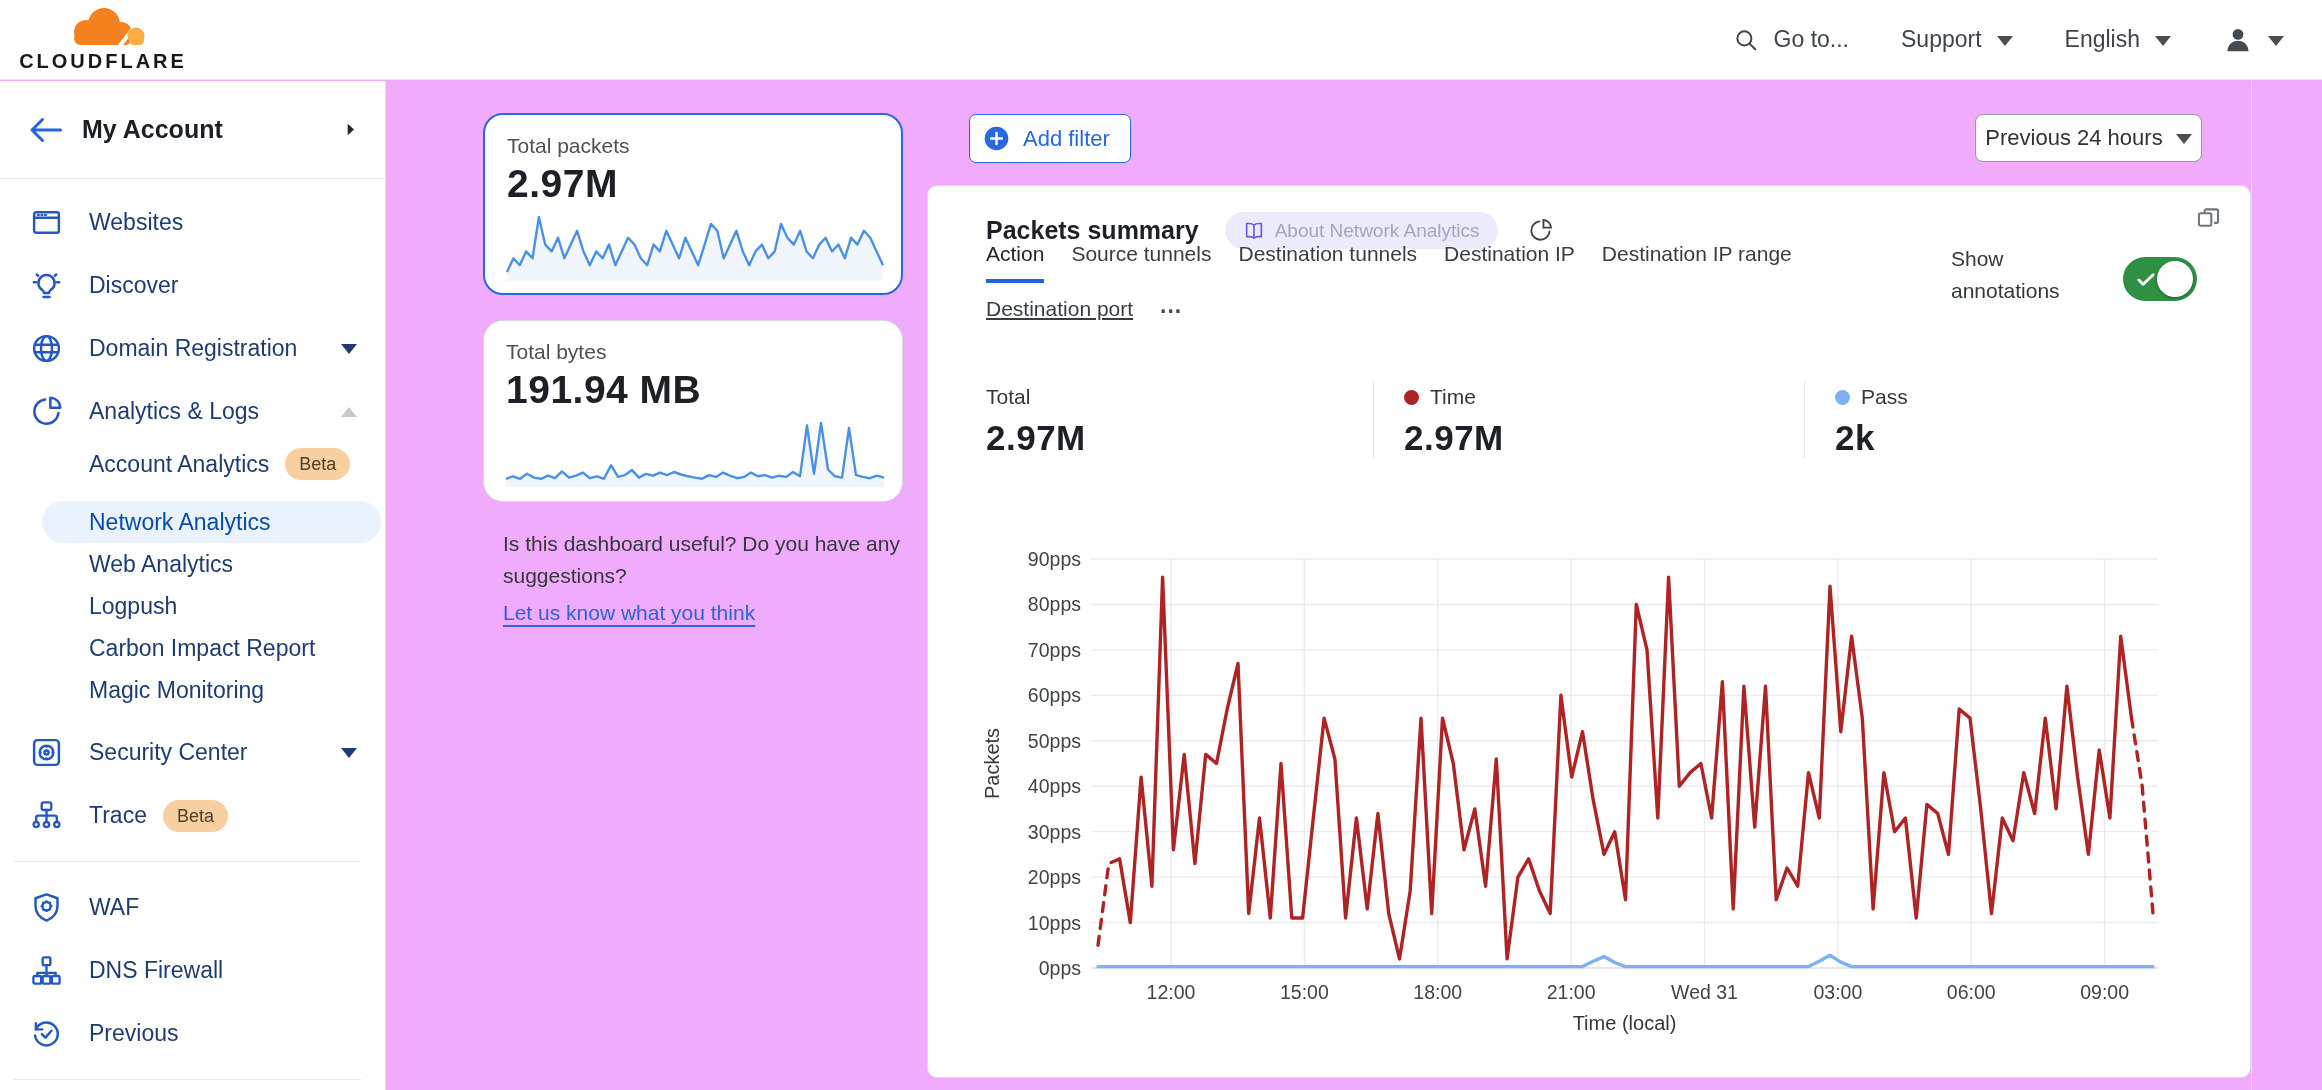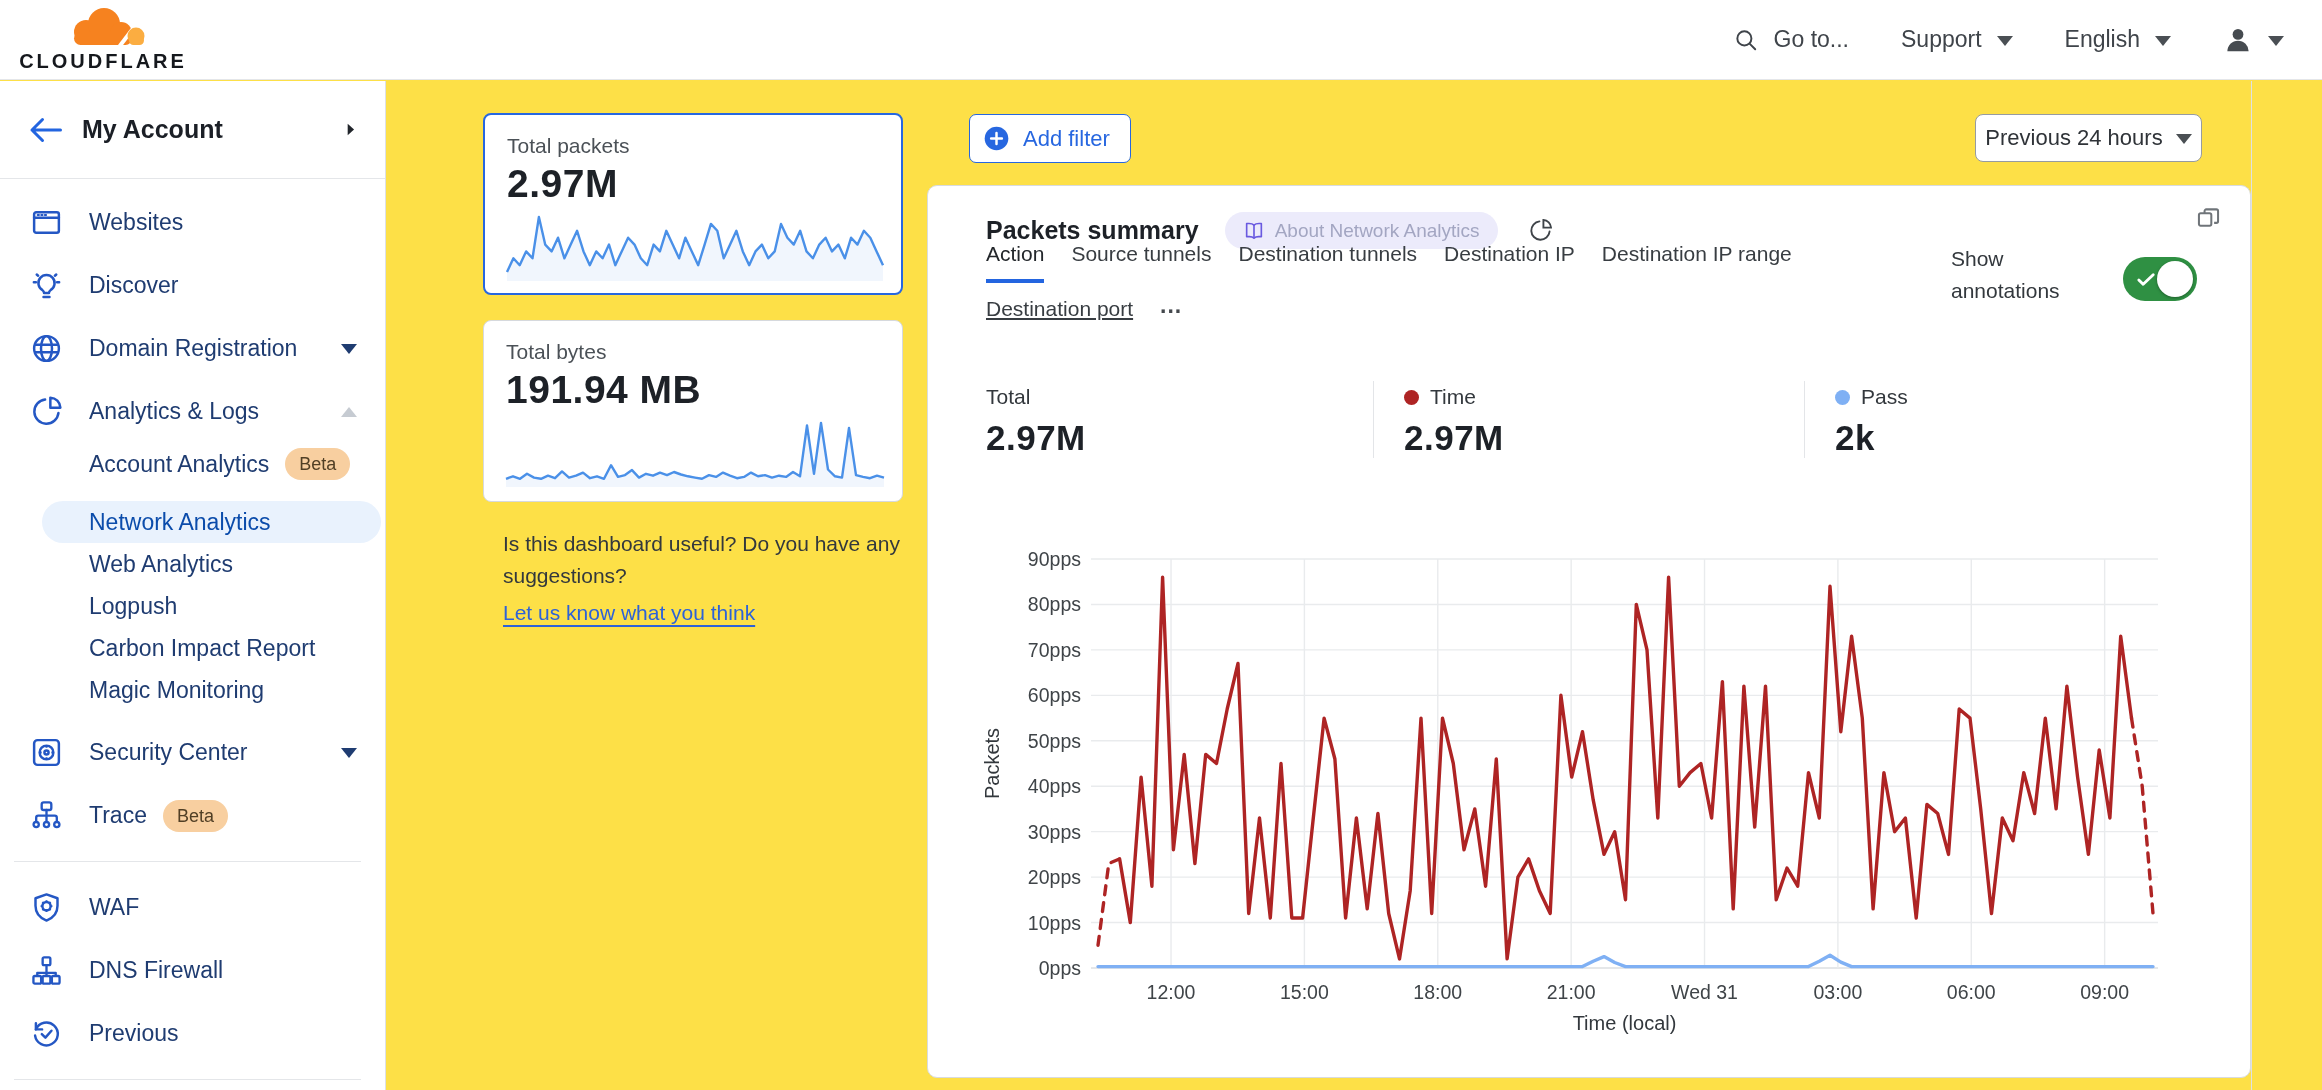--- a/index.html
+++ b/index.html
@@ -1,16 +1,16 @@
 <!DOCTYPE html>
 <html><head>
 <meta charset="utf-8">
 <style>
   html,body{margin:0;padding:0;background:#fff;}
-  .page{position:relative;width:2322px;height:1090px;background:#fde047;overflow:hidden;
+  .page{position:relative;width:2322px;height:1090px;background:#f0abfc;overflow:hidden;
         font-family:"Liberation Sans",sans-serif;color:#21252b;font-size:21px;}
   svg{display:block}
   
   .topnav{position:absolute;top:0;left:0;width:2322px;height:80px;background:#fff;
           border-bottom:1px solid #e4e6e9;display:flex;align-items:center;box-sizing:border-box;}
   .logo{margin-left:22px;width:162px;display:flex;flex-direction:column;align-items:center;cursor:pointer}
   .logo-text{font-size:20px;font-weight:bold;letter-spacing:3px;color:#15181d;margin-top:1px}
   .nav-right{margin-left:auto;margin-right:38px;display:flex;align-items:center;gap:52px;
              font-size:23px;color:#3f444a;}
   .nav-item{display:flex;align-items:center;gap:15px;cursor:pointer;white-space:nowrap}
@@ -34,21 +34,21 @@
                    font-weight:normal;color:#0b4cab}
   .badge-beta{margin-left:16px;background:#f8cfa0;color:#513f25;font-size:18px;line-height:1;
               padding:7px 14px;border-radius:999px;flex:none}
   .sb-divider{height:1px;background:#e4e6e9;margin:14px 24px 14px 14px}
   .caret-down-navy{width:0;height:0;border-left:8px solid transparent;border-right:8px solid transparent;
                    border-top:10px solid #1f3c71;margin-left:auto}
   .caret-up-gray{width:0;height:0;border-left:8px solid transparent;border-right:8px solid transparent;
                  border-bottom:10px solid #c6cbd2;margin-left:auto}
   
   .card{position:absolute;left:483px;width:420px;height:182px;background:#fff;border:1px solid #d6d9dd;
-        border-radius:8px;box-sizing:border-box;padding:19px 22px;cursor:pointer}
+        border-radius:20px;box-sizing:border-box;padding:19px 22px;cursor:pointer}
   .card-selected{border:2px solid #2767e0}
   .card-label{font-size:21px;color:#4b5157}
   .card-value{font-size:39px;font-weight:bold;color:#1d2127;margin-top:4px;letter-spacing:.5px}
   .card-spark{position:absolute;left:20px;right:16px;top:97px;height:70px}
   .feedback{position:absolute;left:503px;top:528px;width:442px;font-size:21px;color:#33383d;line-height:1.5}
   .feedback-link{display:inline-block;margin-top:6px;color:#2d62d8;text-decoration:underline;
                  text-decoration-thickness:2px;text-underline-offset:5px;cursor:pointer}
   
   .add-filter{position:absolute;left:969px;top:114px;height:49px;padding:0 20px 0 13px;background:#fff;
               border:1px solid #2767e0;border-radius:7px;display:flex;align-items:center;gap:13px;

